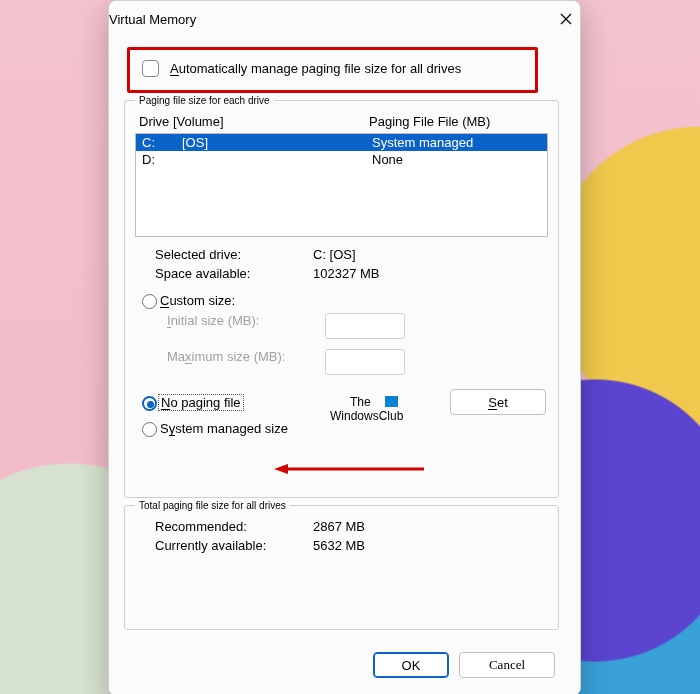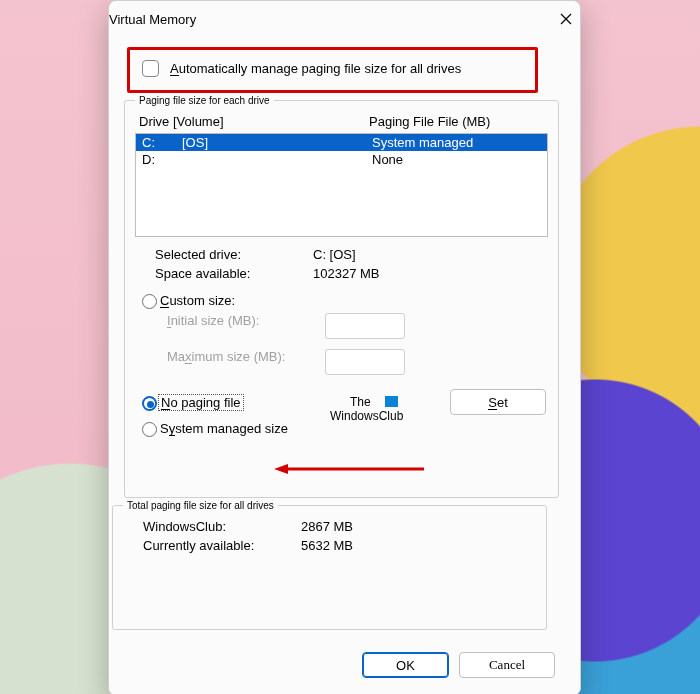--- a/index.html
+++ b/index.html
@@ -23,21 +23,21 @@
   .close-btn svg{width:12px;height:12px;stroke:#000;stroke-width:1.2;}
   .highlight-box{position:absolute;left:127px;top:47px;width:405px;height:40px;
     border:3px solid #d40000;border-radius:2px;pointer-events:none;}
   .auto-row{position:absolute;left:138px;top:57px;display:flex;align-items:center;gap:8px;}
   input[type=checkbox]{width:17px;height:17px;border:1.5px solid #888;border-radius:4px;
     appearance:none;background:#fff;}
   .u{border-bottom:1px solid #000;display:inline-block;line-height:1;}
   fieldset{border:1px solid #d0d0d0;border-radius:3px;margin:0;padding:6px 10px 10px 10px;}
   fieldset legend{padding:0 4px;font-size:10px;}
   .fs1{position:absolute;left:124px;top:95px;width:413px;height:385px;}
-  .fs2{position:absolute;left:112px;top:500px;width:413px;height:112px;}
+  .fs2{position:absolute;left:124px;top:500px;width:413px;height:112px;}
   .cols{display:flex;padding:2px 4px;font-size:13px;}
   .cols .c1{width:230px;}
   .listbox{border:1px solid #bdbdbd;background:#fff;height:102px;margin-top:2px;}
   .lrow{display:flex;padding:1px 6px;font-size:13px;}
   .lrow.sel{background:#0a63c9;color:#fff;}
   .lrow .d{width:40px;}
   .lrow .v{width:190px;}
 
   .kv{display:flex;padding:2px 4px;}
   .kv .k{width:158px;margin-left:16px;}
@@ -45,21 +45,21 @@
   input[type=radio]{width:15px;height:15px;appearance:none;border:1.3px solid #6e6e6e;
     border-radius:50%;background:#fff;display:inline-block;position:relative;}
   input[type=radio]:checked{border-color:#0a63c9;border-width:2px;}
   input[type=radio]:checked::after{content:"";position:absolute;left:3px;top:3px;
     width:7px;height:7px;border-radius:50%;background:#0a63c9;}
   .disabled{color:#a0a0a0;}
   .numbox{width:74px;height:22px;border:1px solid #cfcfcf;border-radius:3px;background:#fff;}
   .setbtn,.okbtn,.cancelbtn{height:26px;border:1px solid #bfbfbf;border-radius:4px;
     background:#fff;font:inherit;padding:0 0;cursor:pointer;}
   .setbtn{width:96px;}
-  .okbtn{width:87px;border-color:#0a63c9;box-shadow:inset 0 0 0 1px #0a63c9;margin-left:36px;}
+  .okbtn{width:76px;border-color:#0a63c9;box-shadow:inset 0 0 0 1px #0a63c9;margin-left:36px;}
   .cancelbtn{width:96px;font-family:Liberation Serif, serif;}
   .footer{position:absolute;left:124px;bottom:16px;width:431px;display:flex;
     justify-content:flex-end;gap:10px;}
   .dotted{border:1px dotted #555;padding:0 2px;margin-left:-2px;}
 
   .arrow{position:absolute;left:274px;top:462px;width:150px;height:10px;pointer-events:none;}
   .arrow svg{overflow:visible;}
   .wm{position:absolute;left:330px;top:395px;font-size:12px;color:#000;line-height:1.15;
     pointer-events:none;}
   .wm .sq{display:inline-block;width:13px;height:11px;background:#0a82d8;position:relative;
@@ -152,21 +152,21 @@
       <input type="radio" name="pf" style="">
       <span>
         <span>S</span><span class="u">y</span><span>stem managed size</span>
       </span>
     </div>
   </fieldset>
 
   <fieldset class="fs2">
     <legend>Total paging file size for all drives</legend>
     <div class="kv">
-      <span class="k">WindowsClub:</span>
+      <span class="k">Recommended:</span>
         <span>2867 MB</span>
     </div>
     <div class="kv">
       <span class="k">Currently available:</span>
         <span>5632 MB</span>
     </div>
   </fieldset>
 
   <div class="footer">
     <button class="okbtn">OK</button>

